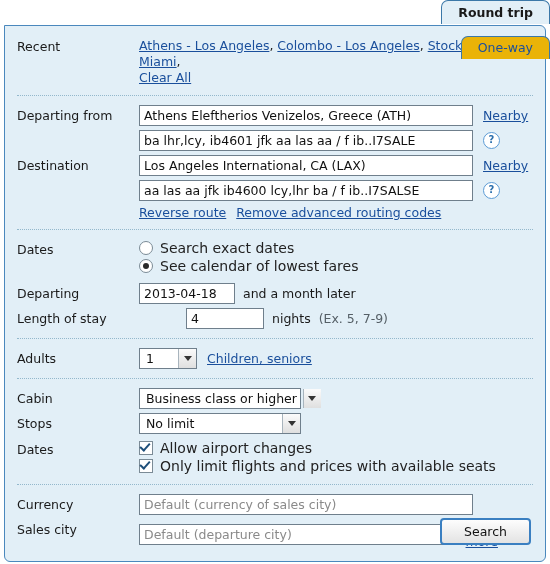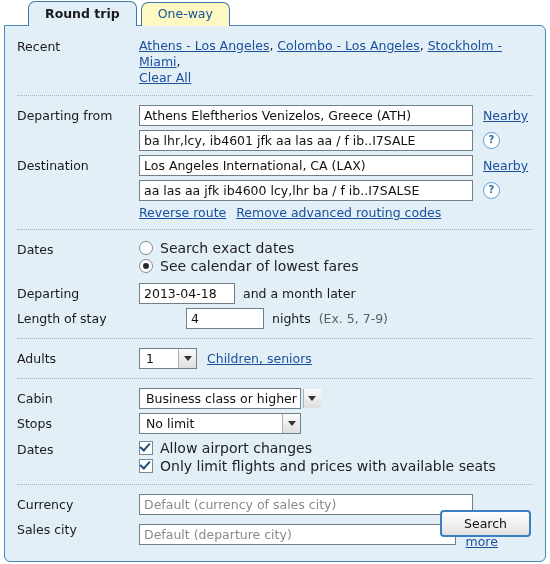--- a/index.html
+++ b/index.html
@@ -17,31 +17,32 @@
   }
 
   
   .tabs {
     position: relative;
     height: 26px;
     padding-left: 28px;
     box-sizing: border-box;
     display: flex;
     align-items: flex-end;
-    gap: 4px;
+    gap: 12px;
+    flex-direction: column;
   }
   .tab {
     box-sizing: border-box;
     height: 24px;
     line-height: 22px;
     padding: 0 16px;
     border: 1px solid #3b78a8;
     border-bottom: none;
     border-radius: 7px 7px 0 0;
-    background: #fef9c3;
+    background: #eab308;
     color: #1a4f9c;
     font-size: 12.5px;
     text-align: center;
     white-space: nowrap;
     position: relative;
     z-index: 1;
   }
   .tab.active {
     background: #e2eff7;
     color: #1a1a1a;
@@ -217,21 +218,21 @@
   .simple-opts {
     margin-top: 14px;
     margin-left: 126px;
     font-weight: bold;
     font-size: 12.5px;
   }
 
   .search-wrap {
     position: absolute;
     right: 14px;
-    bottom: 24px;
+    bottom: 16px;
   }
   .search-btn {
     font-family: "DejaVu Sans", "Liberation Sans", sans-serif;
     font-size: 12.5px;
     color: #111111;
     border: 2px solid #3a7fc1;
     border-radius: 4px;
     background: linear-gradient(#fdfdfd, #e3e3e3);
     padding: 4px 22px;
     cursor: pointer;

